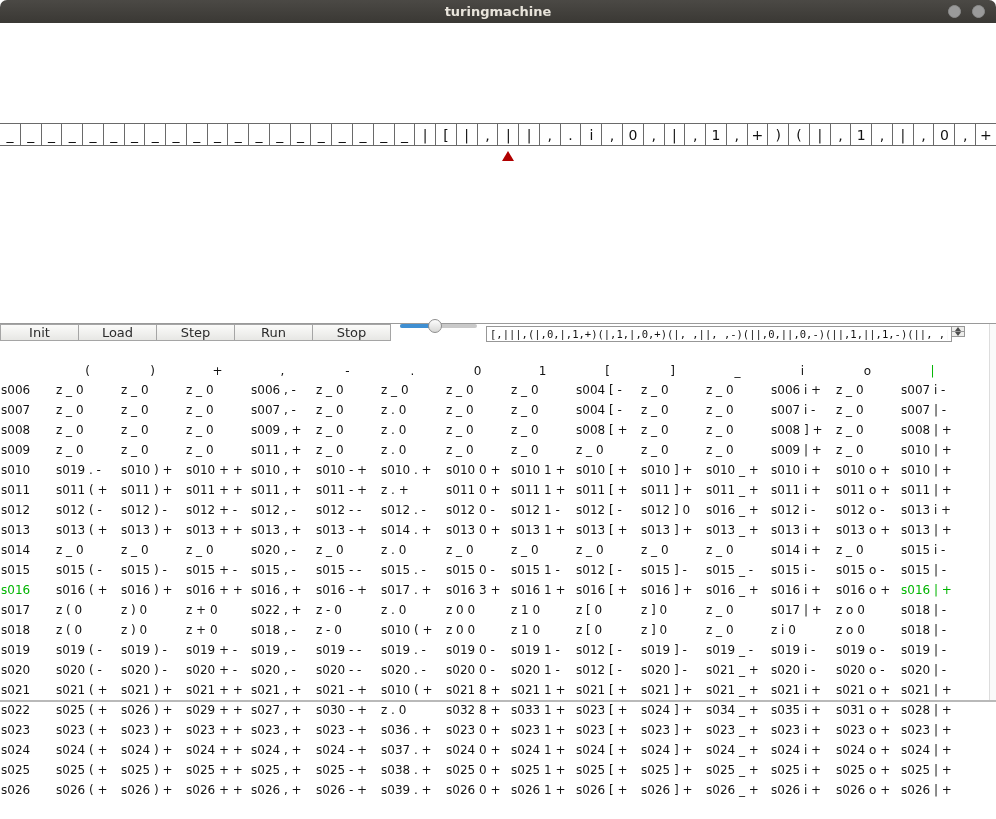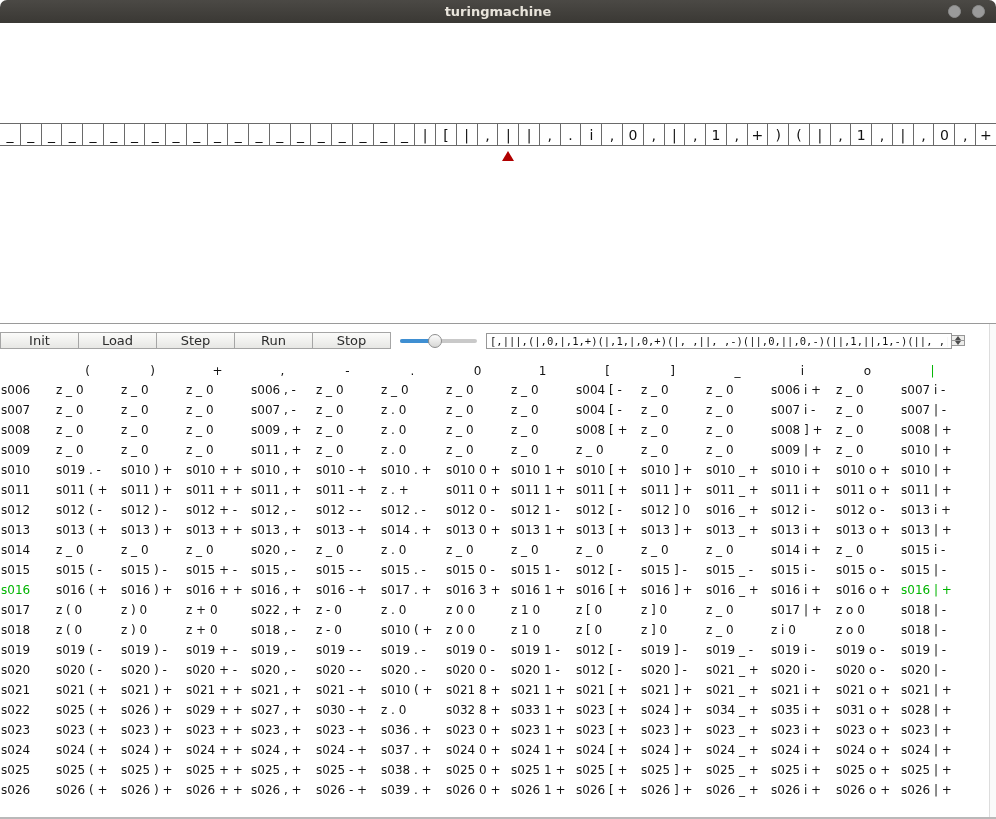--- a/index.html
+++ b/index.html
@@ -1,17 +1,17 @@
 <!DOCTYPE html>
 <html><head>
 <meta charset="utf-8">
 <style>
   * { box-sizing: border-box; margin: 0; padding: 0; }
   html,body { width: 996px; height: 819px; background: #ffffff; font-family: "DejaVu Sans", sans-serif; overflow: hidden; }
-  .window { position: relative; width: 996px; height: 819px; background: #fff; border-bottom: 2px solid #b9b9b9; }
+  .window { position: relative; width: 996px; height: 702px; background: #fff; border-bottom: 2px solid #b9b9b9; }
 
   
   .titlebar { position: absolute; top: 0; left: 0; right: 0; height: 23px;
     background: linear-gradient(#4b4945, #3a3834); border-radius: 7px 7px 0 0;
     display: flex; align-items: center; justify-content: center; }
   .title { color: #e8e4db; font-size: 13px; font-weight: bold; }
   .winbtn { position: absolute; top: 5px; width: 13px; height: 13px; border-radius: 50%;
     background: #9a9a9a; border: 1px solid #8b8b8b; }
   .winbtn.min { right: 35px; }
   .winbtn.close { right: 11px; }
@@ -23,21 +23,21 @@
   .tape-cell { flex: 1; display: flex; align-items: center; justify-content: center;
     font-size: 14px; color: #111; border-left: 1px solid #6a6a6a; overflow: hidden; }
   .tape-cell:first-child { border-left: none; }
   .head-marker { position: absolute; top: 128px; width: 0; height: 0; margin-left: -6px;
     border-left: 6px solid transparent; border-right: 6px solid transparent;
     border-bottom: 10px solid #b00000; }
 
   
   .controls { position: absolute; top: 323px; left: 0; right: 0; bottom: 0;
     border-top: 1px solid #9a9a9a; background: #fff; }
-  .toolbar { display: flex; height: 33px; align-items: center; }
+  .toolbar { display: flex; height: 33px; align-items: flex-start; }
   .tb-buttons { display: flex; }
   .tb-btn { width: 79px; font-family: "DejaVu Sans", sans-serif; font-size: 13px; color: #2b2b2b;
     background: linear-gradient(#fbfbfa, #e7e7e4); border: 1px solid #a5a5a5; margin-left: -1px; cursor: pointer; }
   .tb-btn:first-child { margin-left: 0; }
 
   .slider { width: 95px; display: flex; align-items: center; padding: 0 9px; }
   .slider-track { position: relative; width: 100%; height: 4px; background: #c9c9c9; border-radius: 2px; }
   .slider-fill { position: absolute; left: 0; top: 0; height: 4px; background: #3f8fd2; border-radius: 2px; }
   .slider-handle { position: absolute; top: 50%; transform: translate(-50%,-50%); width: 14px; height: 14px;
     border-radius: 50%; background: linear-gradient(#fdfdfd, #d7d7d5); border: 1px solid #8e8e8e; }

